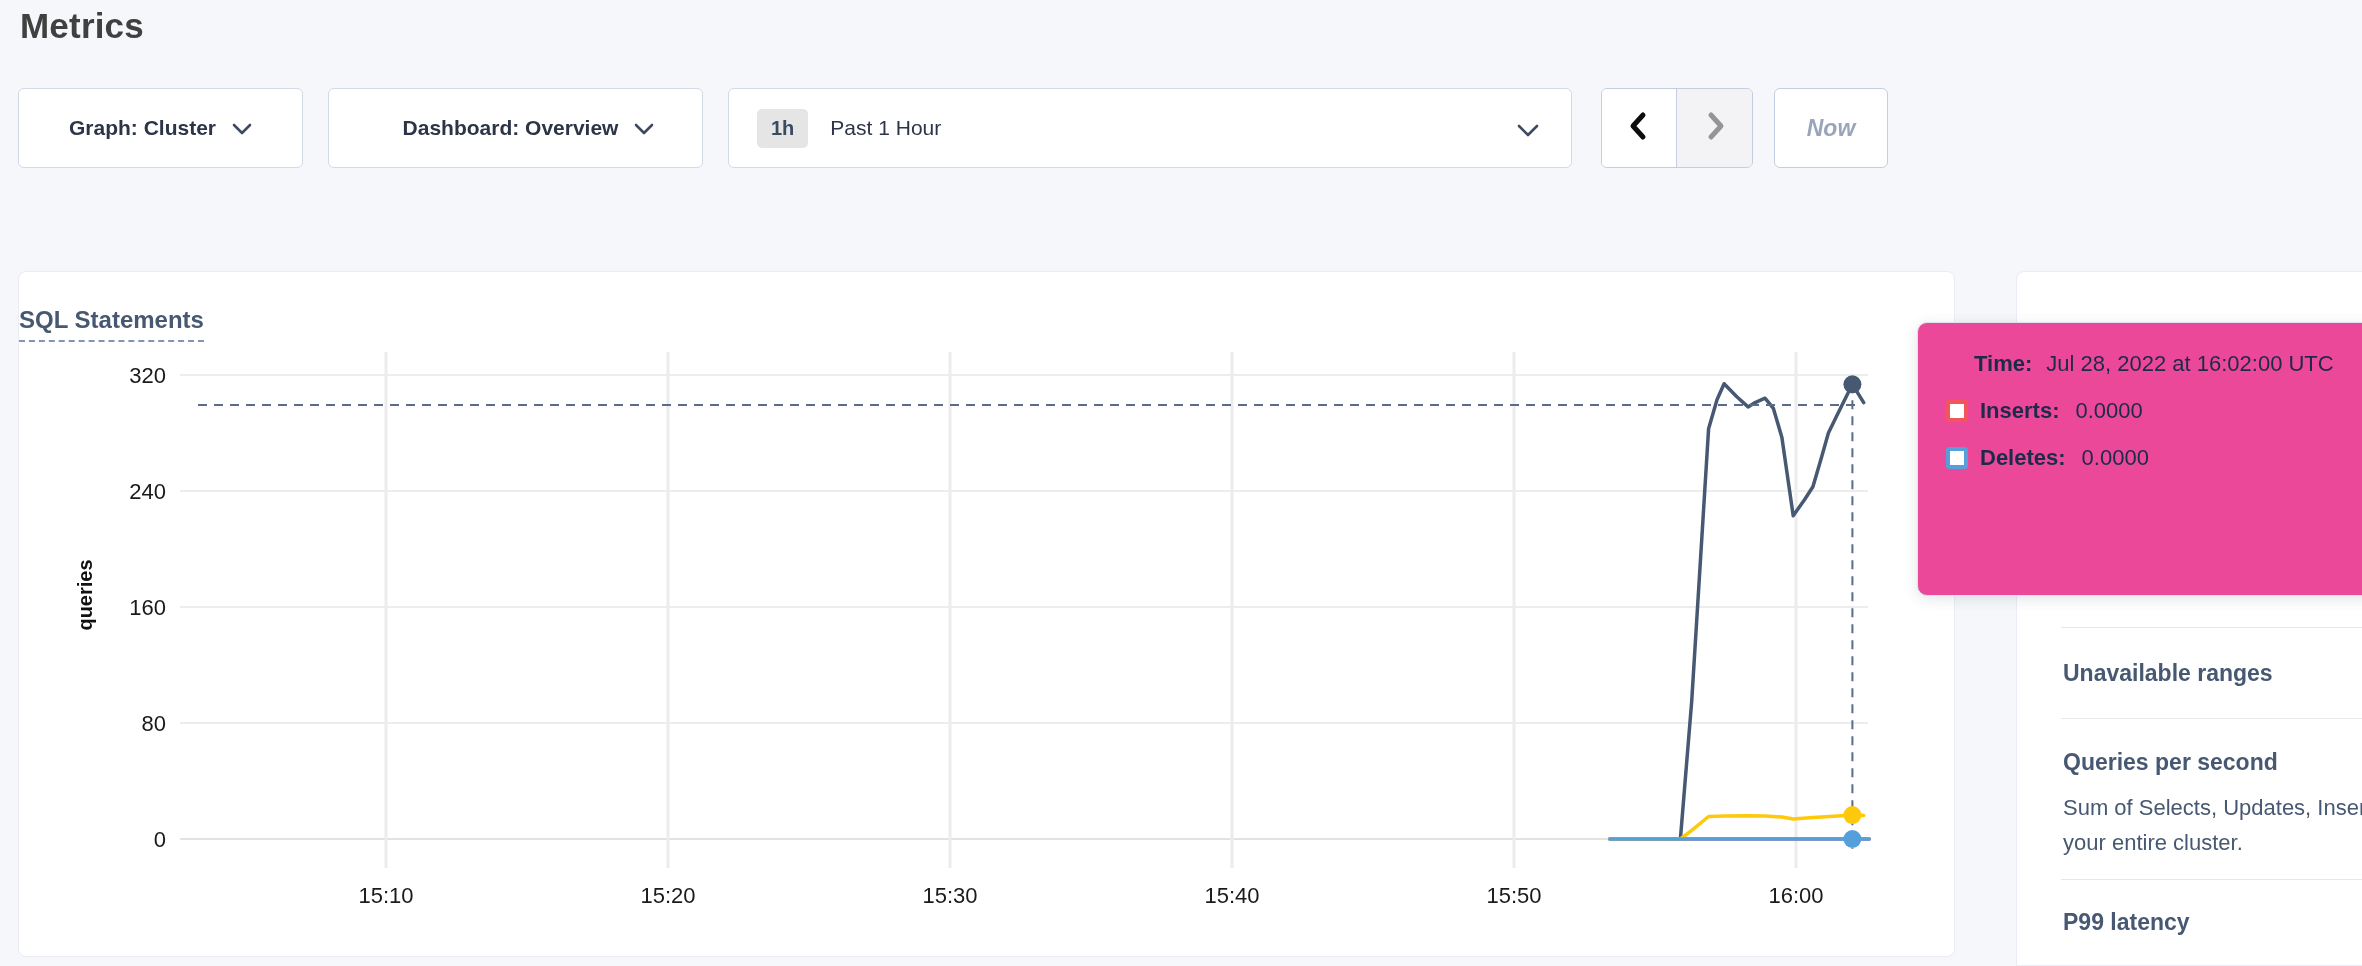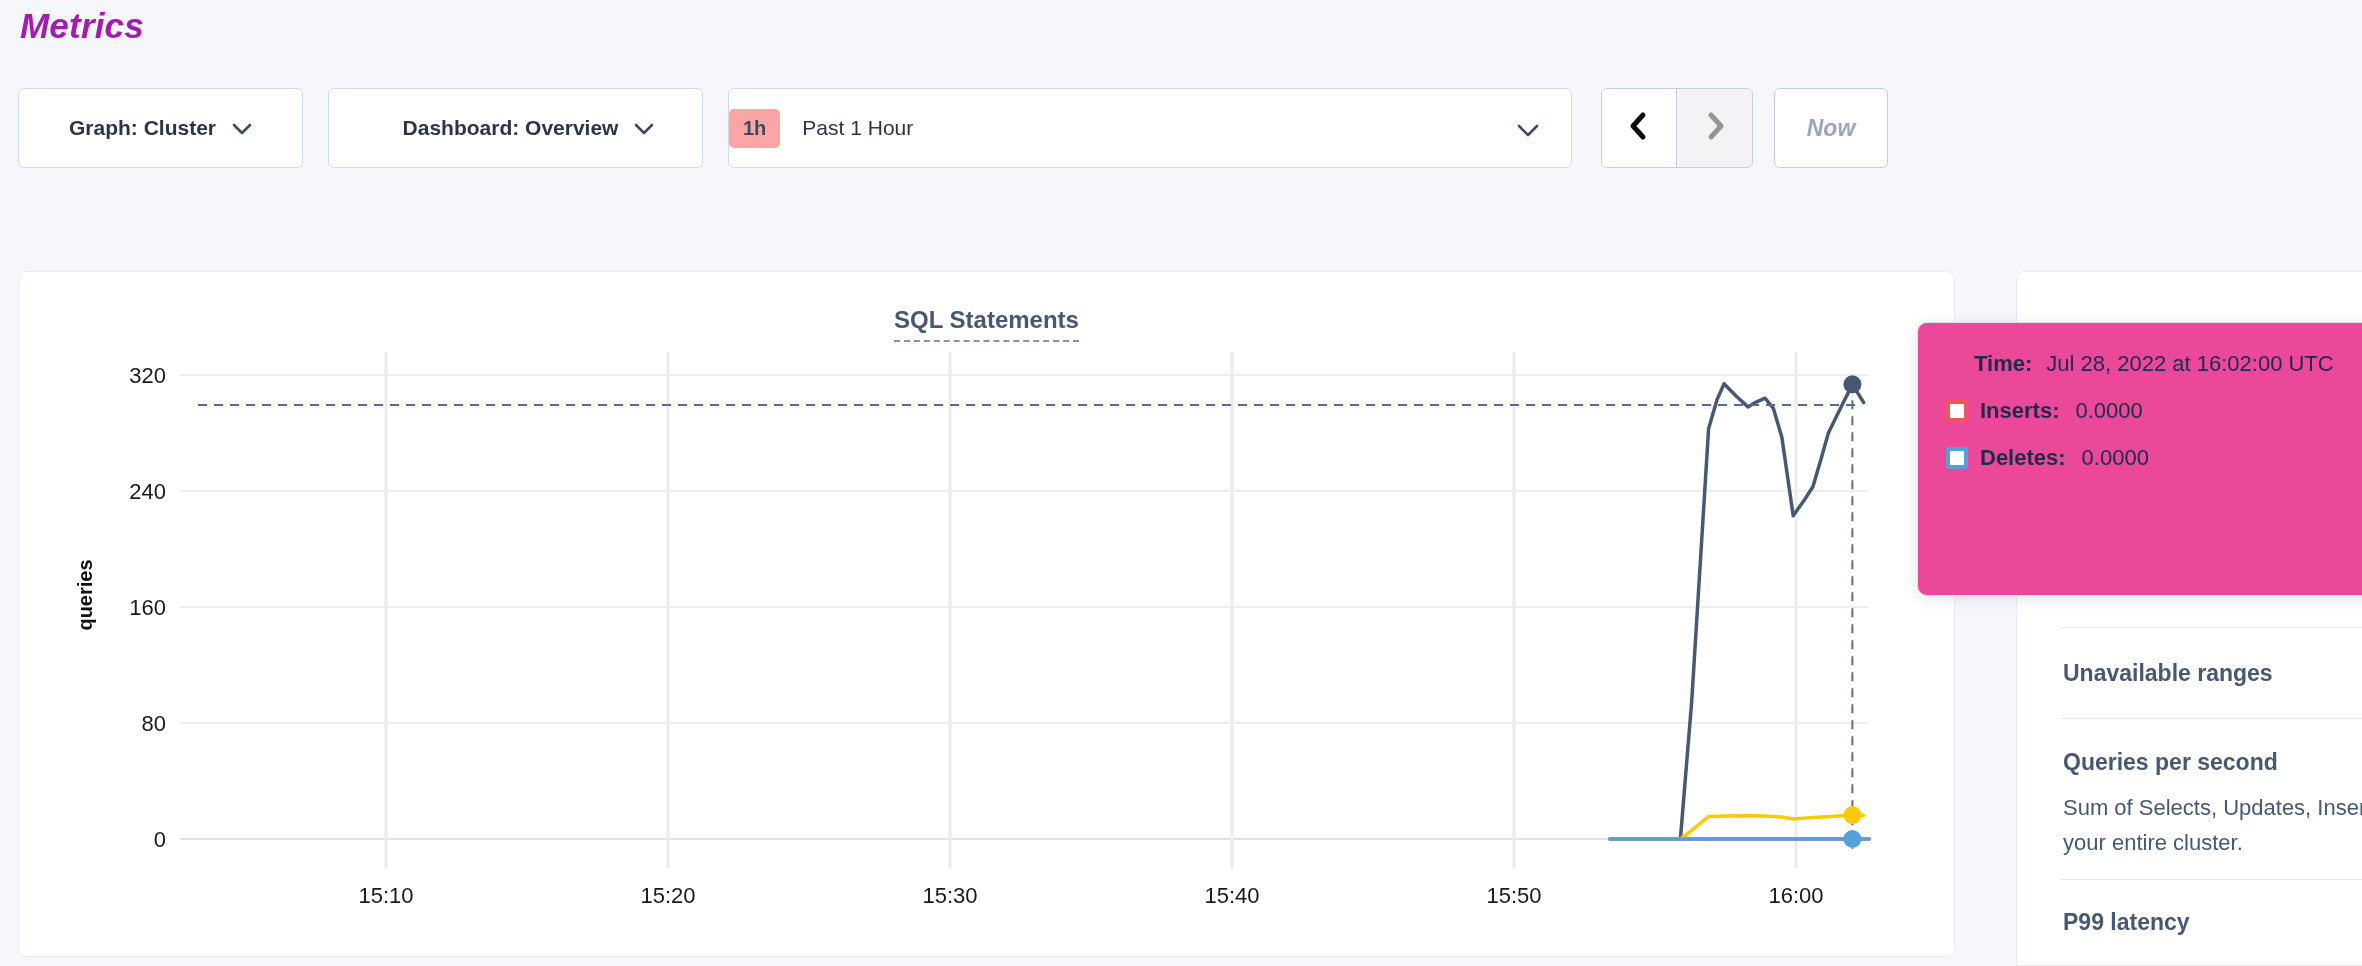--- a/index.html
+++ b/index.html
@@ -8,43 +8,43 @@
     font-family:"Liberation Sans", sans-serif;
     background:#f5f7fa;
     color:#394455;
     position:relative;
   }
   .page { position:relative; width:2362px; height:966px; }
 
   
   .page-title {
     position:absolute; left:20px; top:6px;
-    font-size:35px; font-weight:600; color:#a21caf; letter-spacing:.2px;font-style:italic;
+    font-size:35px; font-weight:600; color:#404040; letter-spacing:.2px;
   }
 
   
   .toolbar-btn {
     position:absolute; top:88px; height:80px;
     background:#fff; border:1px solid #d4d9e6; border-radius:6px;
     display:flex; align-items:center; justify-content:center;
     gap:16px; cursor:pointer; font-size:21px; color:#242c3d;
   }
   .dd-label { font-weight:700; color:#2c3547; }
   .chev { display:inline-block; }
   .dd-graph { left:18px;  width:285px; }
   .dd-dashboard { left:328px; width:375px;padding-left:26px; }
 
   .time-selector {
     position:absolute; left:728px; top:88px; width:844px; height:80px;
     background:#fff; border:1px solid #d4d9e6; border-radius:6px;
     display:flex; align-items:center; cursor:pointer;
   }
   .time-badge {
-    padding:8px 14px; border-radius:5px;
-    background:#fca5a5; font-size:20px; font-weight:700; color:#3b4a63;
+    margin-left:28px; padding:8px 14px; border-radius:5px;
+    background:#e5e5e5; font-size:20px; font-weight:700; color:#3b4a63;
   }
   .time-label { margin-left:22px; font-size:21px; color:#2c3547; }
   .time-chev { position:absolute; right:32px; top:34px; }
 
   .arrow-group {
     position:absolute; left:1601px; top:88px; width:152px; height:80px;
     border:1px solid #c6cde0; border-radius:6px; overflow:hidden;
     display:flex; background:#fff;
   }
   .arrow-half {
@@ -60,21 +60,21 @@
     display:flex; align-items:center; justify-content:center;
     font-size:23px; font-weight:700; color:#9aa5bb; cursor:default;font-style:italic;
   }
 
   
   .chart-card {
     position:absolute; left:18px; top:271px; width:1937px; height:686px;
     background:#fff; border:1px solid #e9ecf3; border-radius:8px;
   }
   .chart-title-wrap {
-    position:absolute; left:0; right:0; top:34px; text-align:center;text-decoration:underline;
+    position:absolute; left:0; right:0; top:34px; text-align:left;text-decoration:underline;
   }
   .chart-title {
     display:inline-block; font-size:24px; font-weight:700; color:#475872;
     border-bottom:2px dashed #8494b3; padding-bottom:6px; cursor:pointer;
   }
   .chart-svg {
     position:absolute; left:0; top:0; width:2362px; height:966px;
     pointer-events:none; z-index:3;
   }
   .chart-svg text { font-family:"Liberation Sans", sans-serif; }

